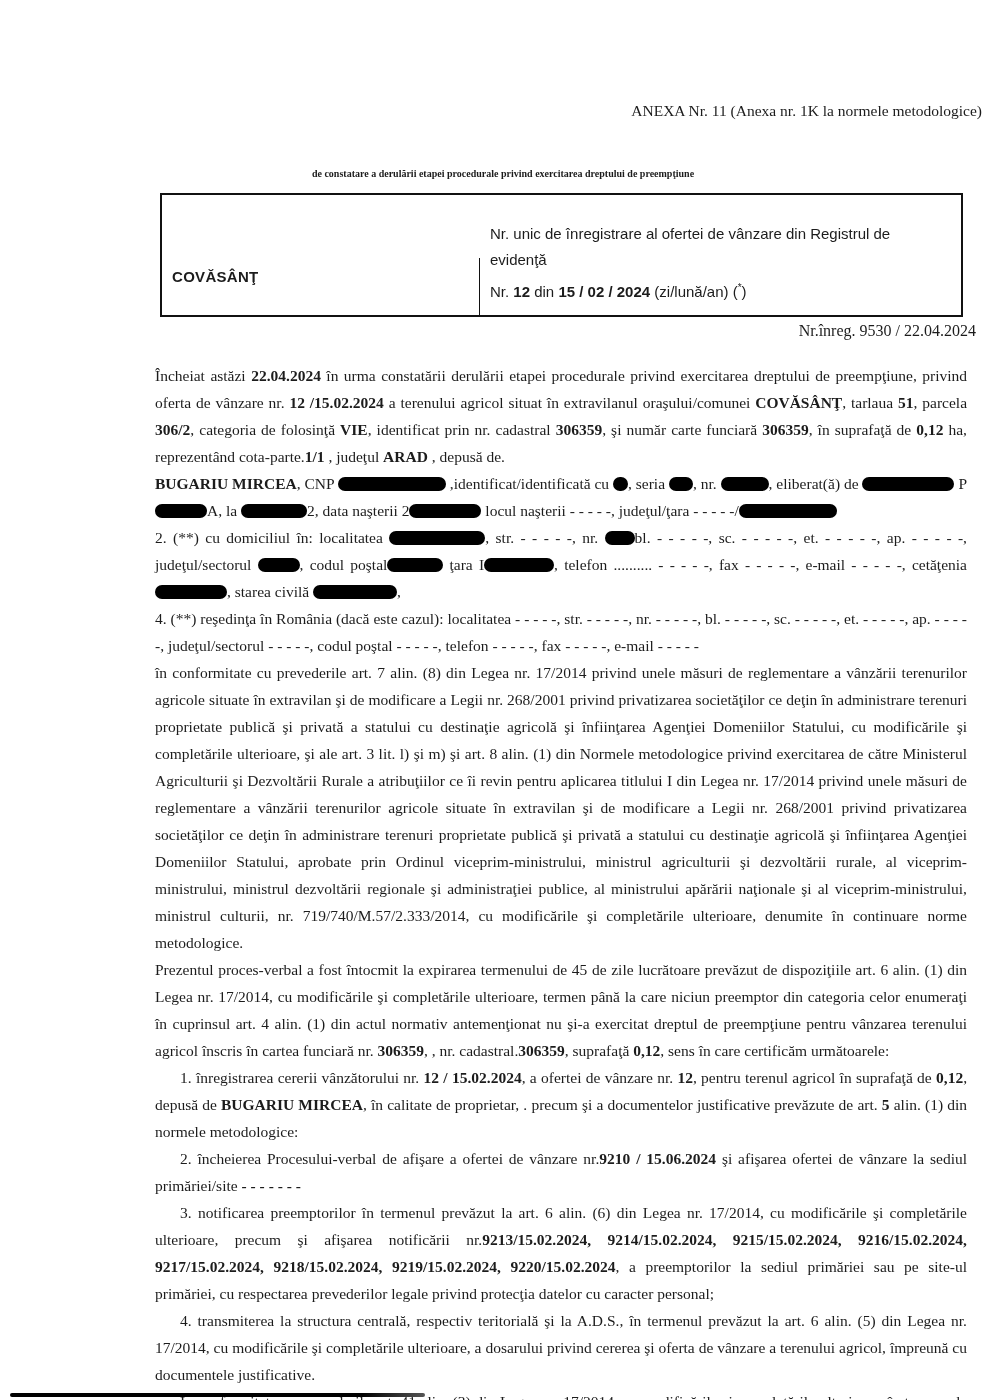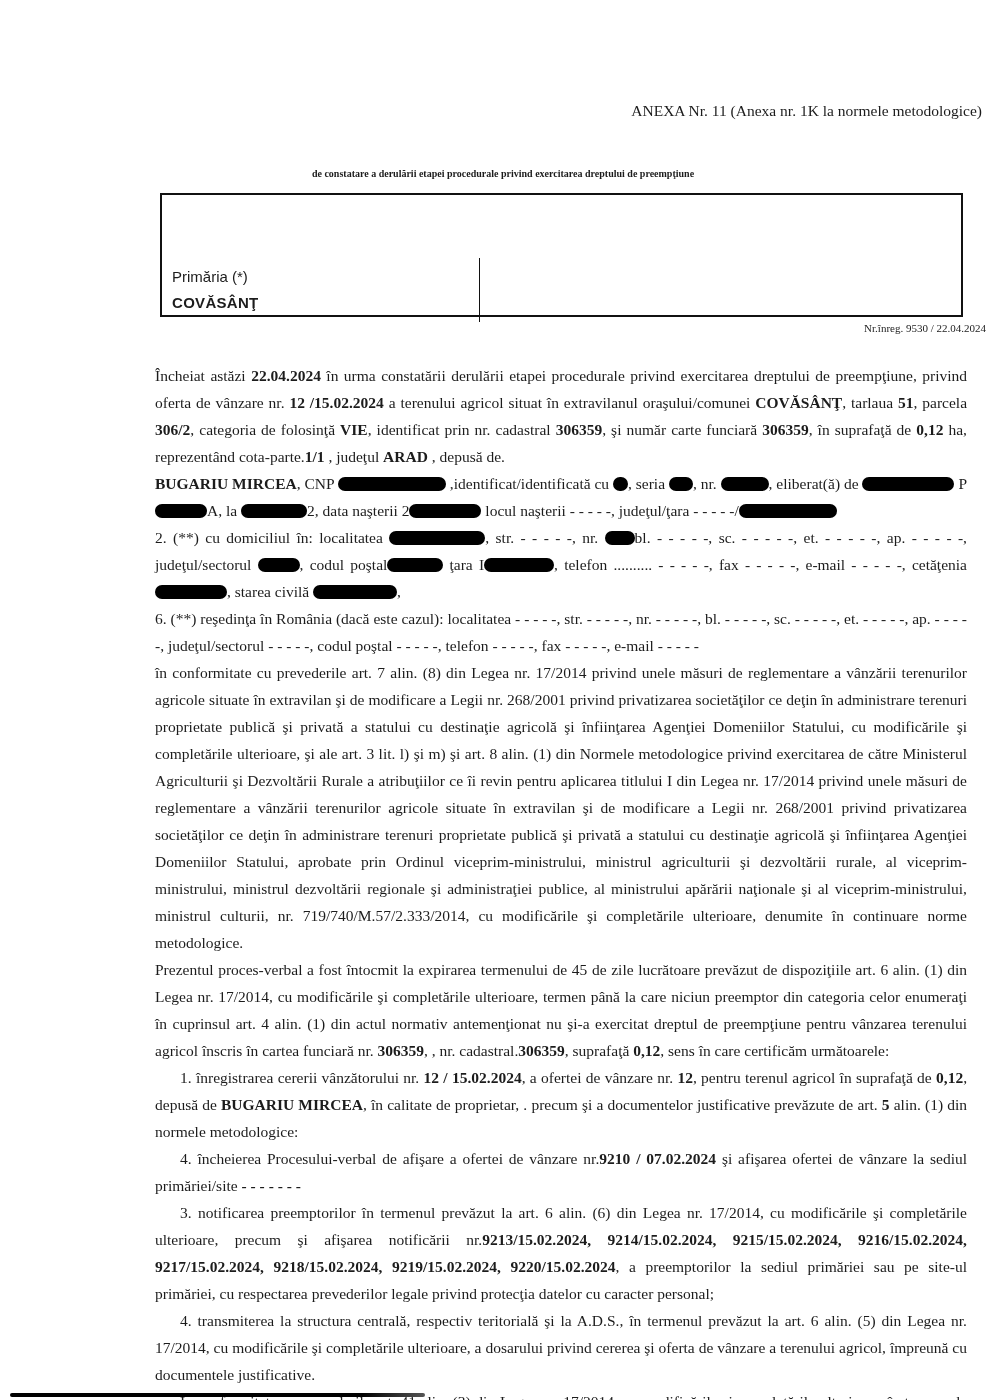--- a/index.html
+++ b/index.html
@@ -56,22 +56,22 @@
   .ht-cell { padding: 6px 10px; box-sizing: border-box; }
   .ht-left-top { border-right: 1.5px solid #111; border-bottom: 1.5px solid #111; grid-column:1; grid-row:1; }
   .ht-left-bottom { border-right: 1.5px solid #111; grid-column:1; grid-row:2; }
   .ht-right { grid-column:2; grid-row:1 / span 2; padding-top: 26px; line-height: 26px; }
   .ht-label { display:block; line-height: 26px; }
   .ht-value { display:block; font-weight: bold; line-height: 26px; letter-spacing: .3px; }
   .ht-line2 { display:block; margin-top: 6px; }
   .reg-number {
     position: absolute;
     top: 322px;
-    right: 20px;
-    font-size: 11px;
+    right: 30px;
+    font-size: 16px;
   }
   .doc-body {
     position: absolute;
     left: 155px;
     top: 362px;
     width: 812px;
     font-size: 15.5px;
     line-height: 27px;
     text-align: justify;
   }
@@ -100,36 +100,39 @@
 <body>
 
 <div class="page">
 
   <div class="anexa-note">ANEXA Nr. 11 (Anexa nr. 1K la normele metodologice)</div>
 
   <div class="doc-subtitle">de constatare a derulării etapei procedurale privind exercitarea dreptului de preempţiune</div>
 
   <div class="header-table">
     <div class="ht-cell ht-left-bottom">
-      <span class="ht-label">Primăria (*)</span>
       <span class="ht-value">COVĂSÂNŢ</span>
+    </div>
+    <div class="ht-cell ht-right">
+      <span class="ht-label">Nr. unic de înregistrare al ofertei de vânzare din Registrul de evidenţă</span>
+      <span class="ht-line2"><span>Nr. </span><span class="b">12</span><span> din </span><span class="b">15 / 02 / 2024</span><span> (zi/lună/an) (</span><sup>*</sup><span>)</span></span>
     </div>
   </div>
 
   <div class="reg-number">Nr.înreg. 9530 / 22.04.2024</div>
 
   <div class="doc-body">
       <p class="para"><span>Încheiat astăzi </span><span class="b">22.04.2024</span><span> în urma constatării derulării etapei procedurale privind exercitarea dreptului de preempţiune, privind oferta de vânzare nr. </span><span class="b">12 /15.02.2024</span><span> a terenului agricol situat în extravilanul oraşului/comunei </span><span class="b">COVĂSÂNŢ</span><span>, tarlaua </span><span class="b">51</span><span>, parcela </span><span class="b">306/2</span><span>, categoria de folosinţă </span><span class="b">VIE</span><span>, identificat prin nr. cadastral </span><span class="b">306359</span><span>, şi număr carte funciară </span><span class="b">306359</span><span>, în suprafaţă de </span><span class="b">0,12</span><span> ha, reprezentând cota-parte.</span><span class="b">1/1</span><span> , judeţul </span><span class="b">ARAD</span><span> , depusă de.</span></p>
       <p class="para"><span class="b">BUGARIU MIRCEA</span><span>, CNP </span><span class="redact" style="width: 108px;"></span><span> ,identificat/identificată cu </span><span class="redact" style="width: 15px;"></span><span>, seria </span><span class="redact" style="width: 24px;"></span><span>, nr. </span><span class="redact" style="width: 48px;"></span><span>, eliberat(ă) de </span><span class="redact" style="width: 92px;"></span><span> P</span><span class="redact" style="width: 52px;"></span><span>A, la </span><span class="redact" style="width: 66px;"></span><span>2, data naşterii 2</span><span class="redact" style="width: 72px;"></span><span> locul naşterii - - - - -, judeţul/ţara - - - - -/</span><span class="redact" style="width: 98px;"></span></p>
       <p class="para"><span>2. (**) cu domiciliul în: localitatea </span><span class="redact" style="width: 96px;"></span><span>, str. - - - - -, nr. </span><span class="redact" style="width: 30px;"></span><span>bl. - - - - -, sc. - - - - -, et. - - - - -, ap. - - - - -, judeţul/sectorul </span><span class="redact" style="width: 42px;"></span><span>, codul poştal</span><span class="redact" style="width: 56px;"></span><span> ţara I</span><span class="redact" style="width: 70px;"></span><span>, telefon .......... - - - - -, fax - - - - -, e-mail - - - - -, cetăţenia </span><span class="redact" style="width: 72px;"></span><span>, starea civilă </span><span class="redact" style="width: 84px;"></span><span>,</span></p>
-      <p class="para"><span>6. (**) reşedinţa în România (dacă este cazul): localitatea - - - - -, str. - - - - -, nr. - - - - -, bl. - - - - -, sc. - - - - -, et. - - - - -, ap. - - - - -, judeţul/sectorul - - - - -, codul poştal - - - - -, telefon - - - - -, fax - - - - -, e-mail - - - - -</span></p>
+      <p class="para"><span>4. (**) reşedinţa în România (dacă este cazul): localitatea - - - - -, str. - - - - -, nr. - - - - -, bl. - - - - -, sc. - - - - -, et. - - - - -, ap. - - - - -, judeţul/sectorul - - - - -, codul poştal - - - - -, telefon - - - - -, fax - - - - -, e-mail - - - - -</span></p>
       <p class="para"><span>în conformitate cu prevederile art. 7 alin. (8) din Legea nr. 17/2014 privind unele măsuri de reglementare a vânzării terenurilor agricole situate în extravilan şi de modificare a Legii nr. 268/2001 privind privatizarea societăţilor ce deţin în administrare terenuri proprietate publică şi privată a statului cu destinaţie agricolă şi înfiinţarea Agenţiei Domeniilor Statului, cu modificările şi completările ulterioare, şi ale art. 3 lit. l) şi m) şi art. 8 alin. (1) din Normele metodologice privind exercitarea de către Ministerul Agriculturii şi Dezvoltării Rurale a atribuţiilor ce îi revin pentru aplicarea titlului I din Legea nr. 17/2014 privind unele măsuri de reglementare a vânzării terenurilor agricole situate în extravilan şi de modificare a Legii nr. 268/2001 privind privatizarea societăţilor ce deţin în administrare terenuri proprietate publică şi privată a statului cu destinaţie agricolă şi înfiinţarea Agenţiei Domeniilor Statului, aprobate prin Ordinul viceprim-ministrului, ministrul agriculturii şi dezvoltării rurale, al viceprim-ministrului, ministrul dezvoltării regionale şi administraţiei publice, al ministrului apărării naţionale şi al viceprim-ministrului, ministrul culturii, nr. 719/740/M.57/2.333/2014, cu modificările şi completările ulterioare, denumite în continuare norme metodologice.</span></p>
       <p class="para"><span>Prezentul proces-verbal a fost întocmit la expirarea termenului de 45 de zile lucrătoare prevăzut de dispoziţiile art. 6 alin. (1) din Legea nr. 17/2014, cu modificările şi completările ulterioare, termen până la care niciun preemptor din categoria celor enumeraţi în cuprinsul art. 4 alin. (1) din actul normativ antemenţionat nu şi-a exercitat dreptul de preempţiune pentru vânzarea terenului agricol înscris în cartea funciară nr. </span><span class="b">306359</span><span>, , nr. cadastral.</span><span class="b">306359</span><span>, suprafaţă </span><span class="b">0,12</span><span>, sens în care certificăm următoarele:</span></p>
       <p class="para indent"><span>1. înregistrarea cererii vânzătorului nr. </span><span class="b">12 / 15.02.2024</span><span>, a ofertei de vânzare nr. </span><span class="b">12</span><span>, pentru terenul agricol în suprafaţă de </span><span class="b">0,12</span><span>, depusă de </span><span class="b">BUGARIU MIRCEA</span><span>, în calitate de proprietar, . precum şi a documentelor justificative prevăzute de art. </span><span class="b">5</span><span> alin. (1) din normele metodologice:</span></p>
-      <p class="para indent"><span>4. încheierea Procesului-verbal de afişare a ofertei de vânzare nr.</span><span class="b">9210 / 07.02.2024</span><span> şi afişarea ofertei de vânzare la sediul primăriei/site </span><span class="b">- - - - - - -</span></p>
+      <p class="para indent"><span>2. încheierea Procesului-verbal de afişare a ofertei de vânzare nr.</span><span class="b">9210 / 15.06.2024</span><span> şi afişarea ofertei de vânzare la sediul primăriei/site </span><span class="b">- - - - - - -</span></p>
       <p class="para indent"><span>3. notificarea preemptorilor în termenul prevăzut la art. 6 alin. (6) din Legea nr. 17/2014, cu modificările şi completările ulterioare, precum şi afişarea notificării nr.</span><span class="b">9213/15.02.2024, 9214/15.02.2024, 9215/15.02.2024, 9216/15.02.2024, 9217/15.02.2024, 9218/15.02.2024, 9219/15.02.2024, 9220/15.02.2024</span><span>, a preemptorilor la sediul primăriei sau pe site-ul primăriei, cu respectarea prevederilor legale privind protecţia datelor cu caracter personal;</span></p>
       <p class="para indent"><span>4. transmiterea la structura centrală, respectiv teritorială şi la A.D.S., în termenul prevăzut la art. 6 alin. (5) din Legea nr. 17/2014, cu modificările şi completările ulterioare, a dosarului privind cererea şi oferta de vânzare a terenului agricol, împreună cu documentele justificative.</span></p>
       <p class="para indent"><span>În conformitate cu prevederile art. 41 alin. (3) din Legea nr. 17/2014, cu modificările şi completările ulterioare, în termen de 30 de zile de la data </span></p>
     </div>
 
   <div class="scan-artifact"></div>
 
 </div>
 
 </body></html>

